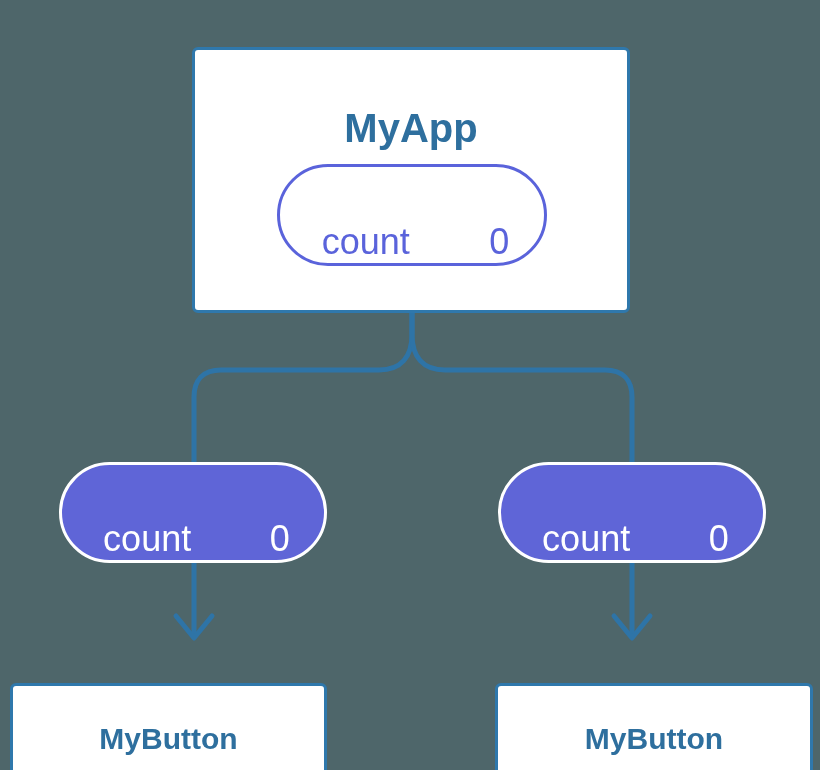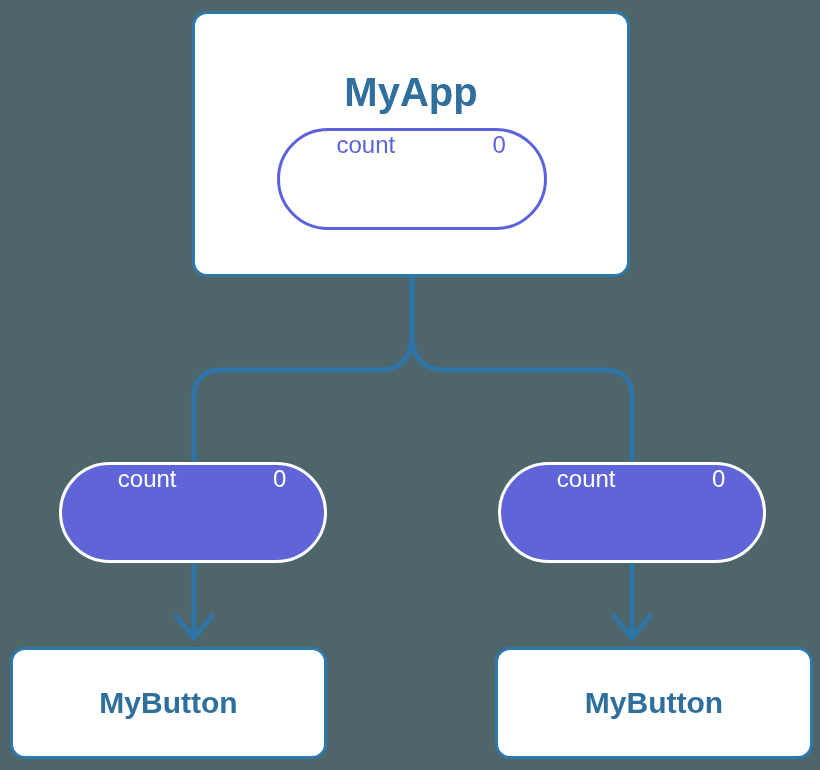--- a/index.html
+++ b/index.html
@@ -22,40 +22,40 @@
   .connector-svg {
     position: absolute; left: 0; top: 0; width: 820px; height: 770px; z-index: 0;
   }
   .connector-svg path {
     stroke: var(--connector); stroke-width: 5; fill: none;
     stroke-linecap: round; stroke-linejoin: round;
   }
 
   .card {
     position: absolute; background: #ffffff;
-    border: 3px solid var(--card-border); border-radius: 15px; z-index: 2;
+    border: 3px solid var(--card-border); border-radius: 6px; z-index: 2; margin-top: 36px;
   }
   .card-title {
     width: 100%; text-align: center;
     color: var(--card-text); font-weight: 700;
   }
 
   .root-card { left: 192px; top: 11px; width: 438px; height: 266px; }
   .root-card .card-title { position: absolute; top: 56px; font-size: 40px; }
 
   .child-card { top: 647px; width: 317px; height: 112px;
     display: flex; align-items: center; justify-content: center; }
   .child-card .card-title { font-size: 30px; }
   .child-card.left  { left: 10px; }
   .child-card.right { left: 495px; width: 318px; }
 
   .pill {
     position: absolute; height: 102px; width: 270px;
-    border-radius: 51px; display: flex; align-items: flex-start;
-    overflow: hidden; z-index: 2; font-size: 24px;
+    border-radius: 51px; display: flex; align-items: flex-end;
+    overflow: hidden; z-index: 2; font-size: 36px;
   }
   .pill .seg { display: flex; align-items: center; justify-content: center; }
   .pill .seg.key { width: 65%; }
   .pill .seg.val { flex: 1; }
 
   .pill.outline {
     left: 82px; top: 114px;
     background: #ffffff; border: 3px solid var(--pill-outline);
     color: var(--pill-outline);
   }

